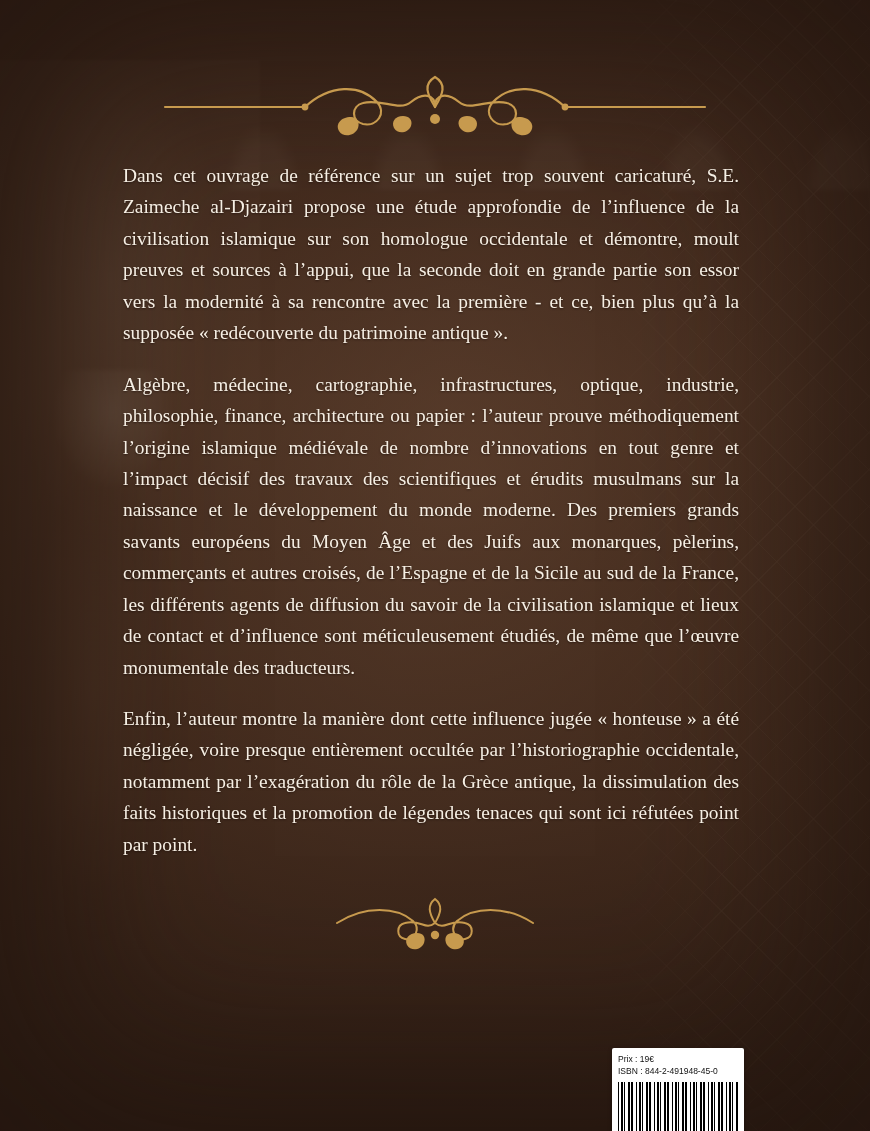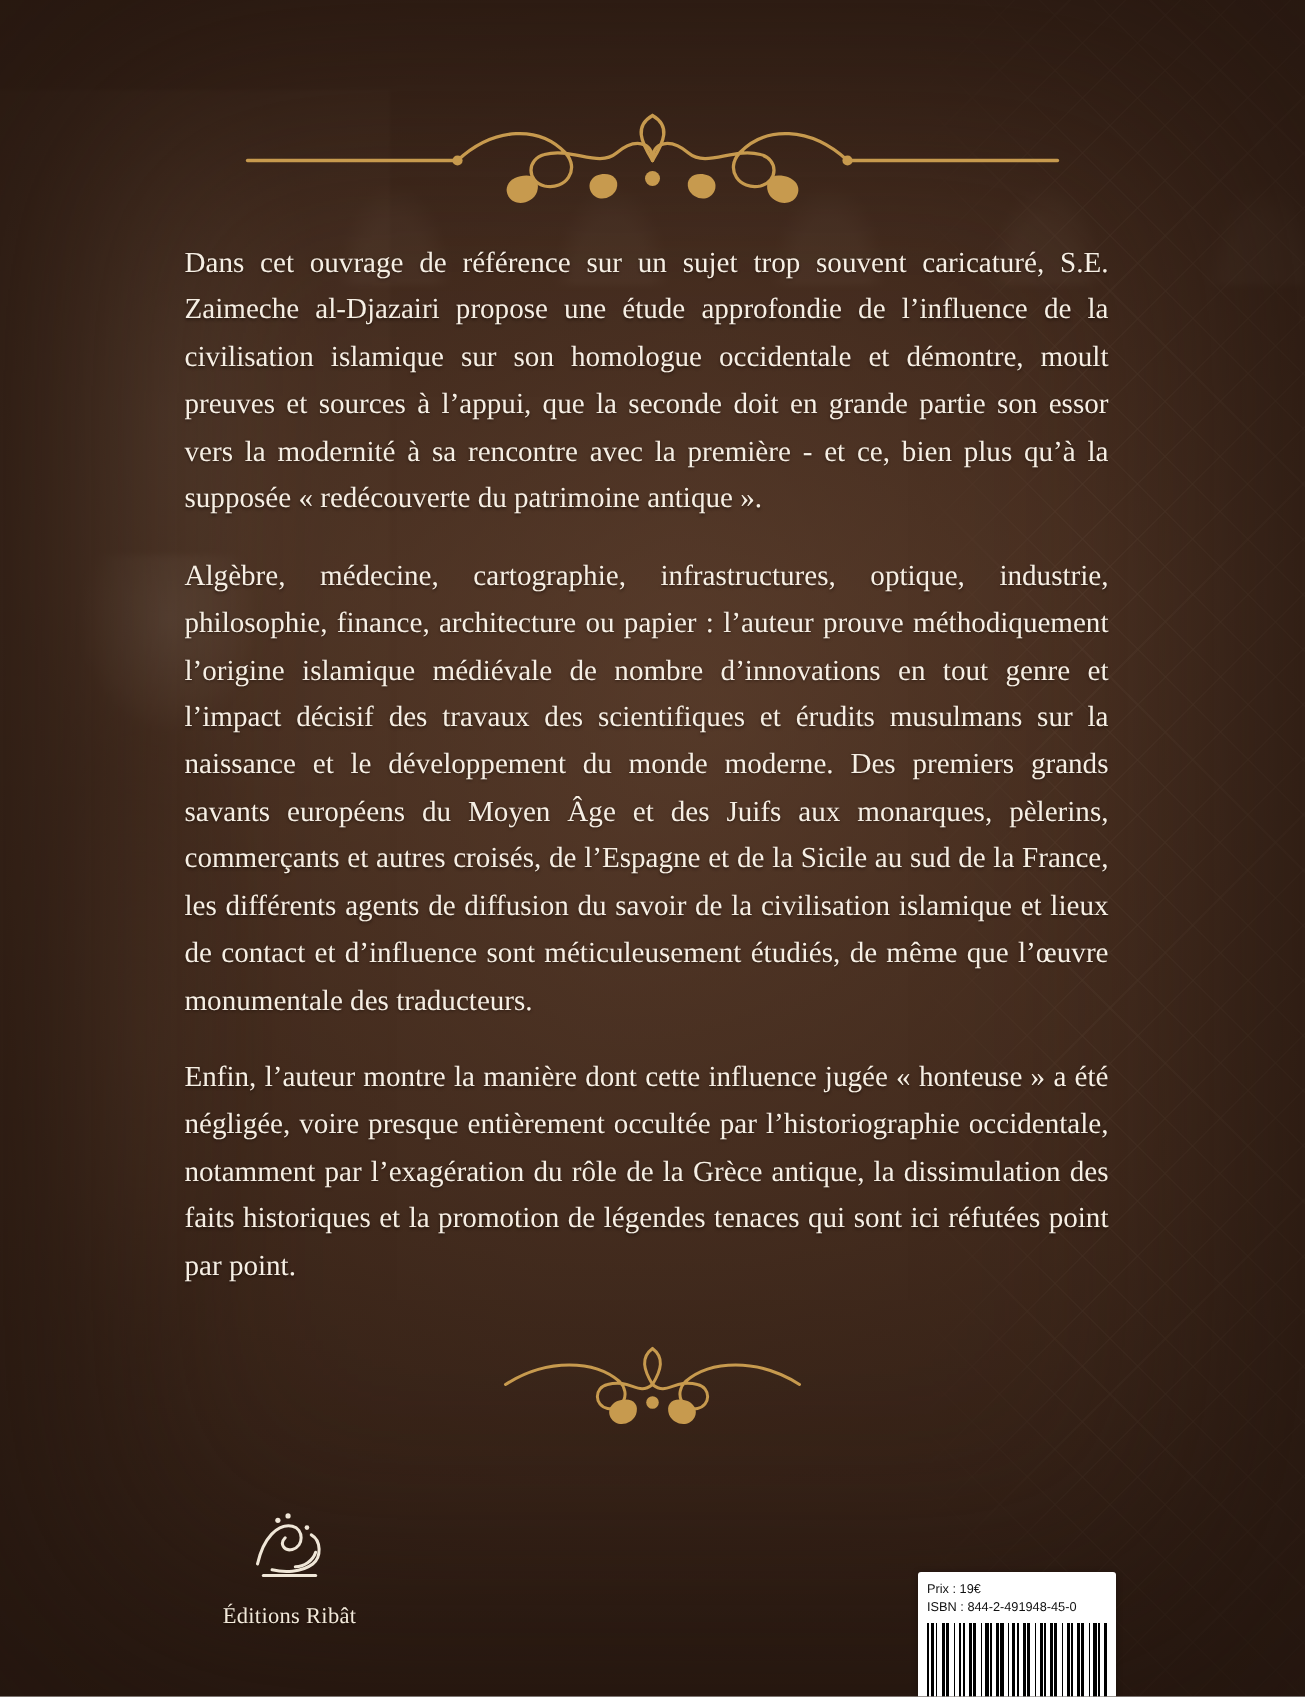--- a/index.html
+++ b/index.html
@@ -242,36 +242,20 @@
           <path d="M110 28 C104 18, 102 10, 110 4 C118 10, 116 18, 110 28"></path>
         </g>
         <g fill="#c79a4e">
           <path d="M92 38 C84 38, 79 44, 82 50 C86 57, 96 55, 99 48 C101 42, 98 38, 92 38 Z"></path>
           <path d="M128 38 C136 38, 141 44, 138 50 C134 57, 124 55, 121 48 C119 42, 122 38, 128 38 Z"></path>
           <circle cx="110" cy="40" r="4.2"></circle>
         </g>
       </svg>
     </div>
 
-    <div class="publisher">
-      <svg class="mark" viewBox="0 0 64 64" aria-hidden="true">
-        <g fill="none" stroke="#f0e7d8" stroke-width="2.1" stroke-linecap="round">
-          <path d="M10 44 C14 26, 24 16, 34 18 C42 20, 42 32, 34 34 C28 35.5, 25 30, 29 26"></path>
-          <path d="M20 48 C28 50, 40 50, 48 44 C54 39.5, 54 28, 47 24"></path>
-          <path d="M36 46 C42 46, 48 42, 50 36"></path>
-          <path d="M14 52 L50 52"></path>
-        </g>
-        <g fill="#f0e7d8">
-          <circle cx="24" cy="14" r="1.8"></circle>
-          <circle cx="31" cy="11" r="1.8"></circle>
-          <circle cx="44" cy="19" r="1.6"></circle>
-        </g>
-      </svg>
-      <div class="pub-name">Éditions Ribât</div>
-    </div>
 
     <div class="barcode-box">
       <div class="price">Prix : 19€</div>
       <div class="isbn">ISBN : 844-2-491948-45-0</div>
       <div class="barcode-lines"></div>
       <div class="barcode-digits">9 782491 948450</div>
     </div>
 
   </div>
 </div>

